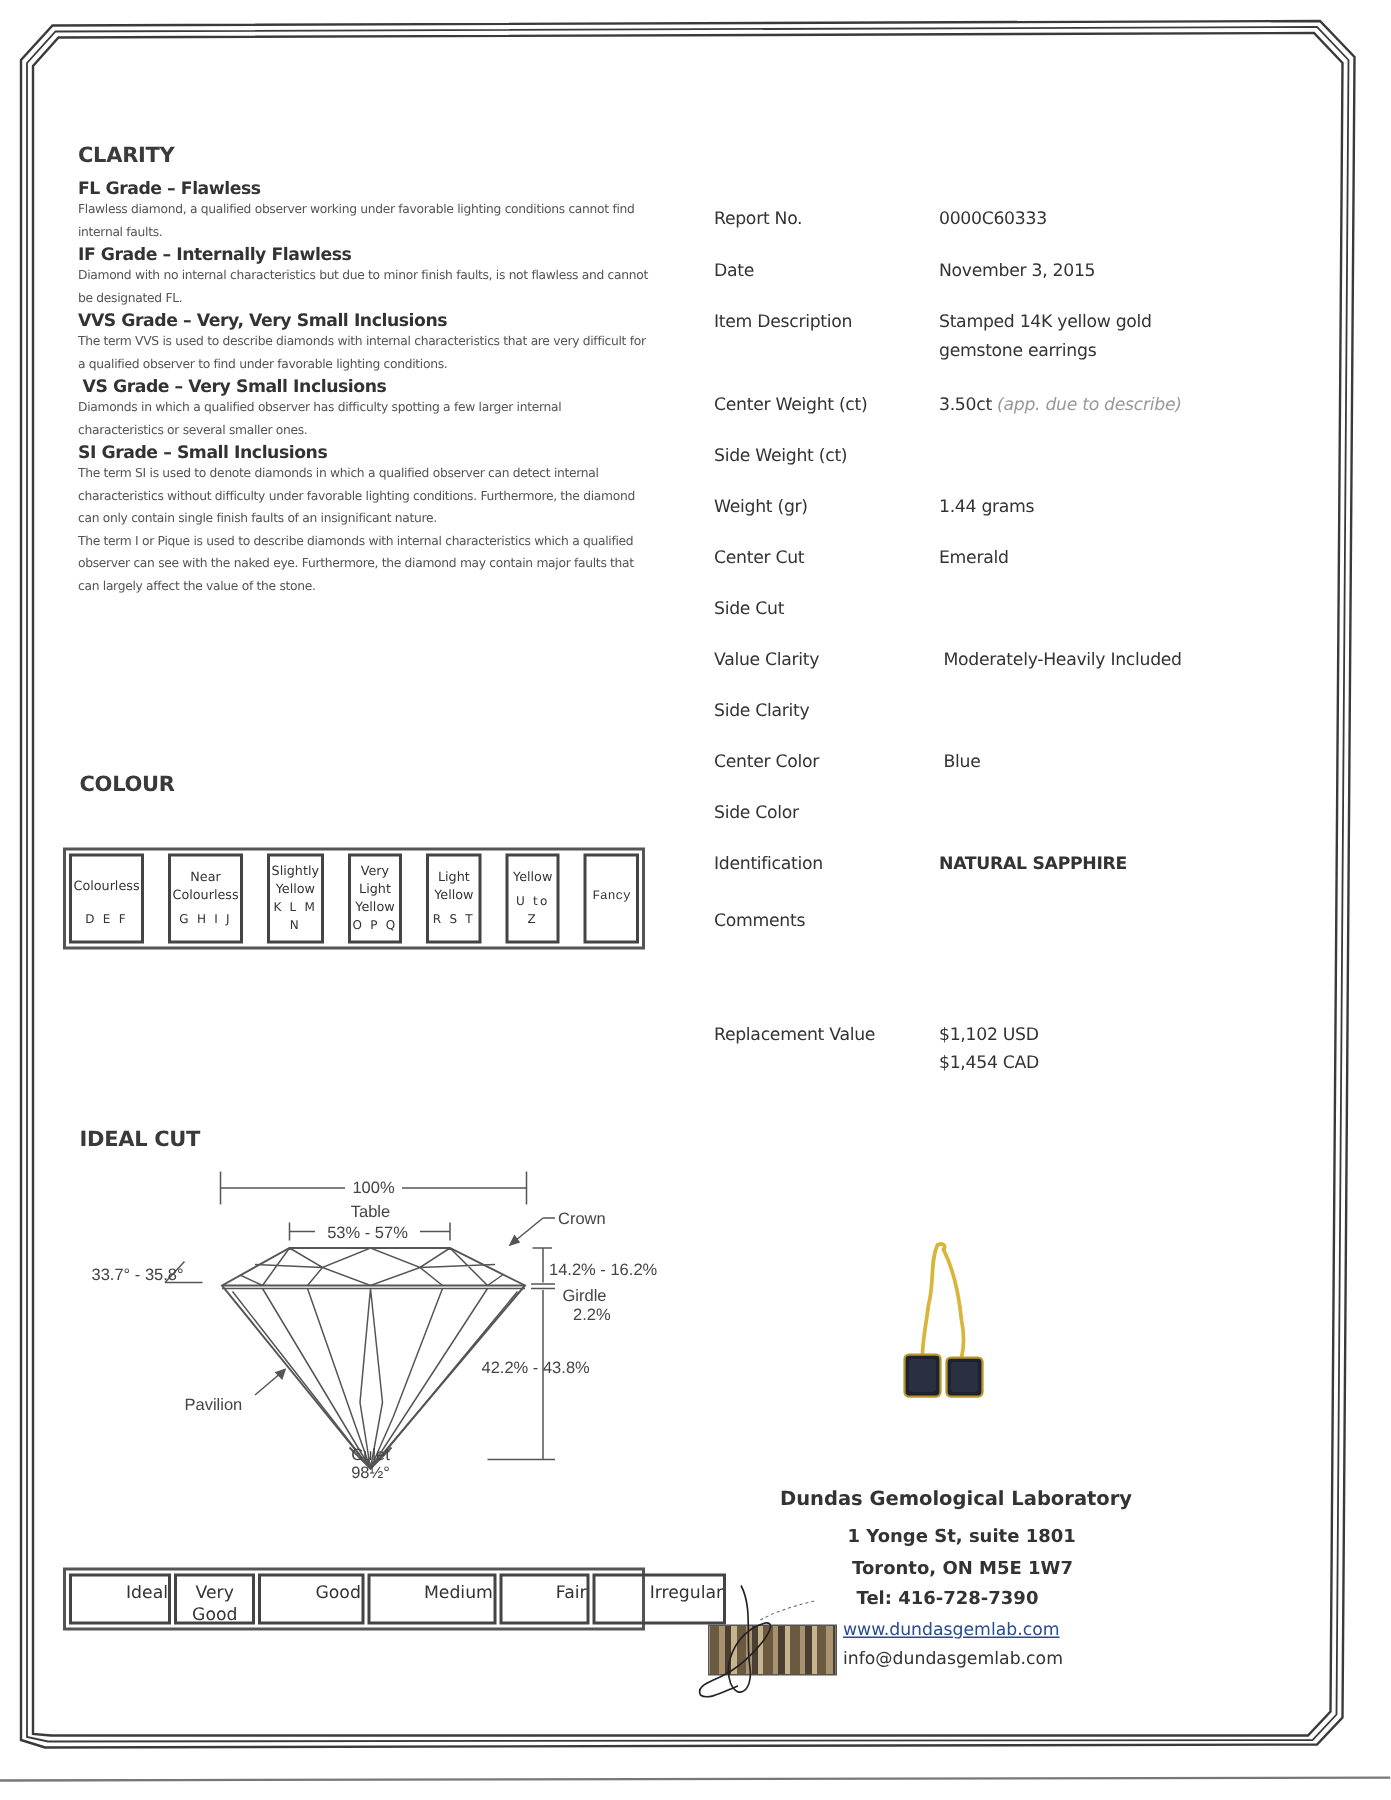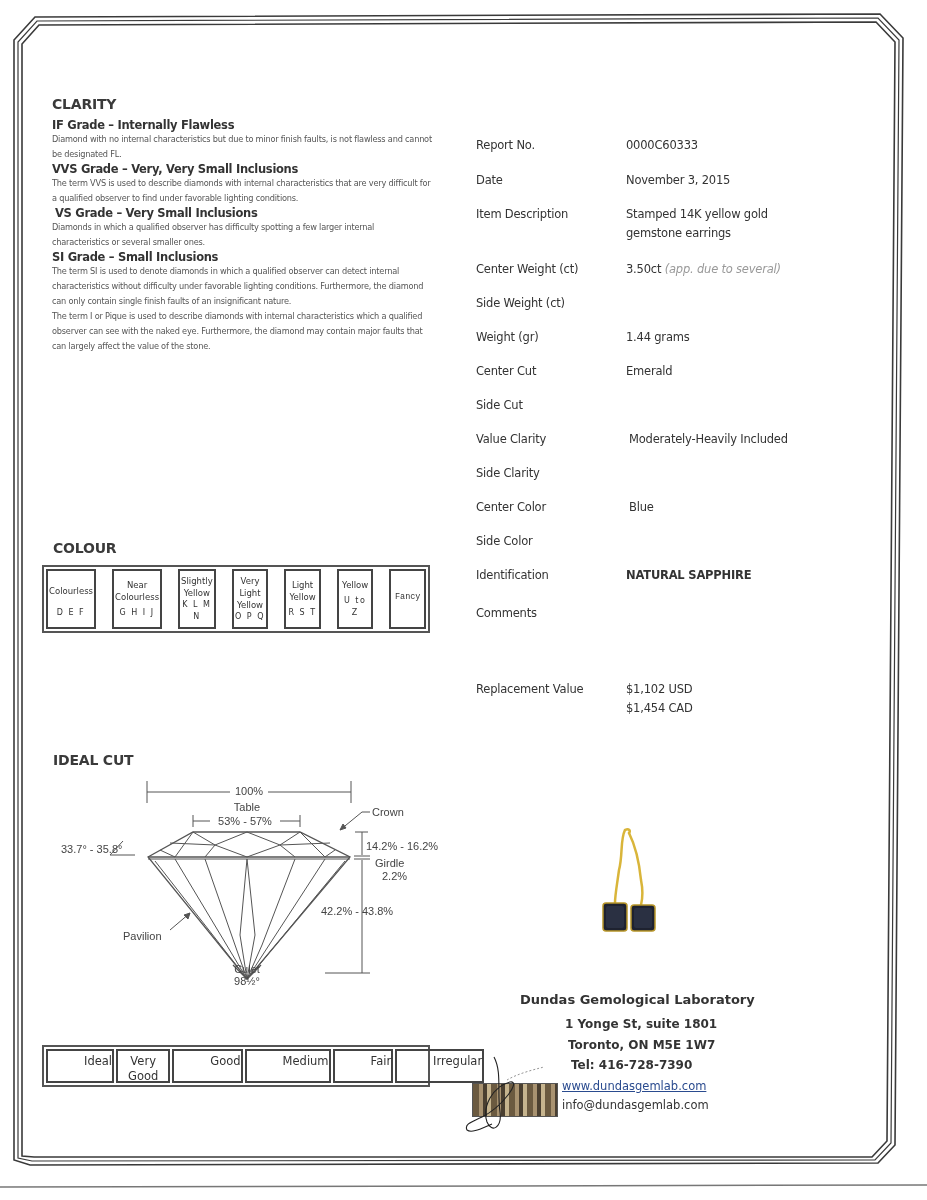--- a/index.html
+++ b/index.html
@@ -49,41 +49,45 @@
     <path d="M14,1160 L14,40 L35,17 L880,14 L903,38 L895,1145 L878,1163 L30,1165 Z" stroke-width="1.6"></path>
     <path d="M18,1158 L18,42 L37,21 L878,18 L899,40 L891,1143 L875,1160 L32,1161 Z" stroke-width="1.2"></path>
     <path d="M22,1156 L22,44 L39,25 L876,22 L895,42 L887,1141 L872,1157 L34,1157 Z" stroke-width="1.6"></path>
   </g>
   <line x1="0" y1="1187" x2="927" y2="1185" stroke="#777" stroke-width="1.5"></line>
 </svg>
 
 <div class="abs clarity">
   <div class="h-section">CLARITY</div>
   <div class="grade">
+    <div class="grade-title">FL Grade – Flawless</div>
+    <div class="grade-text">Flawless diamond, a qualified observer working under favorable lighting conditions cannot find internal faults.</div>
+  </div>
+  <div class="grade">
     <div class="grade-title">IF Grade – Internally Flawless</div>
     <div class="grade-text">Diamond with no internal characteristics but due to minor finish faults, is not flawless and cannot be designated FL.</div>
   </div>
   <div class="grade">
     <div class="grade-title">VVS Grade – Very, Very Small Inclusions</div>
     <div class="grade-text">The term VVS is used to describe diamonds with internal characteristics that are very difficult for a qualified observer to find under favorable lighting conditions.</div>
   </div>
   <div class="grade">
     <div class="grade-title" style="padding-left:3px">VS Grade – Very Small Inclusions</div>
     <div class="grade-text">Diamonds in which a qualified observer has difficulty spotting a few larger internal characteristics or several smaller ones.</div>
   </div>
   <div class="grade">
     <div class="grade-title">SI Grade – Small Inclusions</div>
     <div class="grade-text">The term SI is used to denote diamonds in which a qualified observer can detect internal characteristics without difficulty under favorable lighting conditions. Furthermore, the diamond can only contain single finish faults of an insignificant nature.</div>
   </div>
   <div class="grade">
     <div class="grade-text">The term I or Pique is used to describe diamonds with internal characteristics which a qualified observer can see with the naked eye. Furthermore, the diamond may contain major faults that can largely affect the value of the stone.</div>
   </div>
 </div>
 
-<div class="abs h-section" style="left:53px; top:540px;">COLOUR</div>
+<div class="abs h-section" style="left:53px; top:515px;">COLOUR</div>
 <div class="abs ctable">
   <div class="ccell">
       <span class="cname">Colourless</span>
       <span class="ccode">D E F</span>
     </div>
   <div class="ccell">
       <span class="cname">Near Colourless</span>
       <span class="ccode">G H I J</span>
     </div>
   <div class="ccell">
@@ -182,21 +186,21 @@
       <span class="lbl">Date</span>
       <span class="val" style="top:-3px">November 3, 2015</span>
     </div>
   <div class="row" style="top:69px">
       <span class="lbl">Item Description</span>
       <span class="val" style="top:-3px">Stamped 14K yellow gold</span>
       <span class="val" style="top:16px">gemstone earrings</span>
     </div>
   <div class="row" style="top:124px">
       <span class="lbl">Center Weight (ct)</span>
-      <span class="val" style="top:-3px"><span>3.50ct</span> <span class="note">(app. due to several)</span></span>
+      <span class="val" style="top:-3px"><span>3.50ct</span> <span class="note">(app. due to describe)</span></span>
     </div>
   <div class="row" style="top:158px">
       <span class="lbl">Side Weight (ct)</span>
     </div>
   <div class="row" style="top:192px">
       <span class="lbl">Weight (gr)</span>
       <span class="val" style="top:-3px">1.44 grams</span>
     </div>
   <div class="row" style="top:226px">
       <span class="lbl">Center Cut</span>

